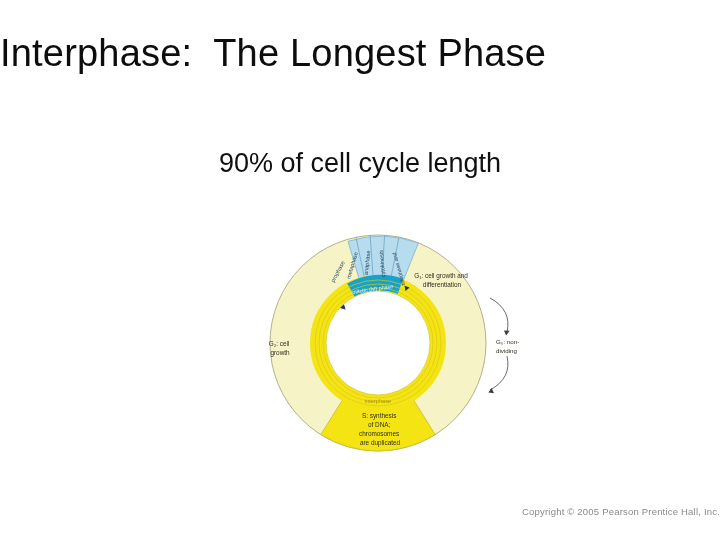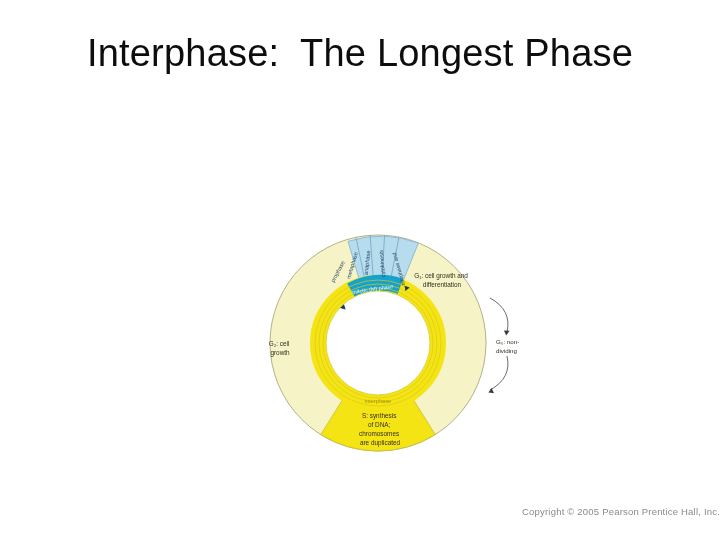--- a/index.html
+++ b/index.html
@@ -20,21 +20,21 @@
     position: absolute;
     inset: 0;
     background: #ffffff;
   }
 
   #slide-title {
     position: absolute;
     left: 0;
     right: 0;
     top: 32px;
-    text-align: center;
+    text-align: left;
     font-family: "Liberation Sans", sans-serif;
     font-size: 38px;
     font-weight: 400;
     letter-spacing: 0.2px;
     color: #0d0d0d;
     white-space: pre;
   }
 
   #slide-subtitle {
     position: absolute;
@@ -91,20 +91,21 @@
     fill: #a39207;
   }
 </style>
 </head>
 <body>
 
 <div id="slide">
 
   <div id="slide-title">Interphase:  The Longest Phase</div>
 
+  <div id="slide-subtitle">90% of cell cycle length</div>
 
   <div id="figure-wrap">
     <svg id="cell-cycle-svg" viewBox="0 0 380 310" xmlns="http://www.w3.org/2000/svg">
 
       <circle cx="188" cy="153" r="108" fill="#f6f3c6" stroke="#a9a97f" stroke-width="0.9"></circle>
 
       <path d="M 188 153 L 245.2 244.6 A 108 108 0 0 1 130.8 244.6 Z" fill="#f5e414" stroke="#c9bd2e" stroke-width="0.8"></path>
 
       <path d="M 188 153 L 158.0 51.3 A 108 108 0 0 1 228.4 53.1 Z" fill="#b6dcee" stroke="#7fb4cf" stroke-width="0.8"></path>
 

